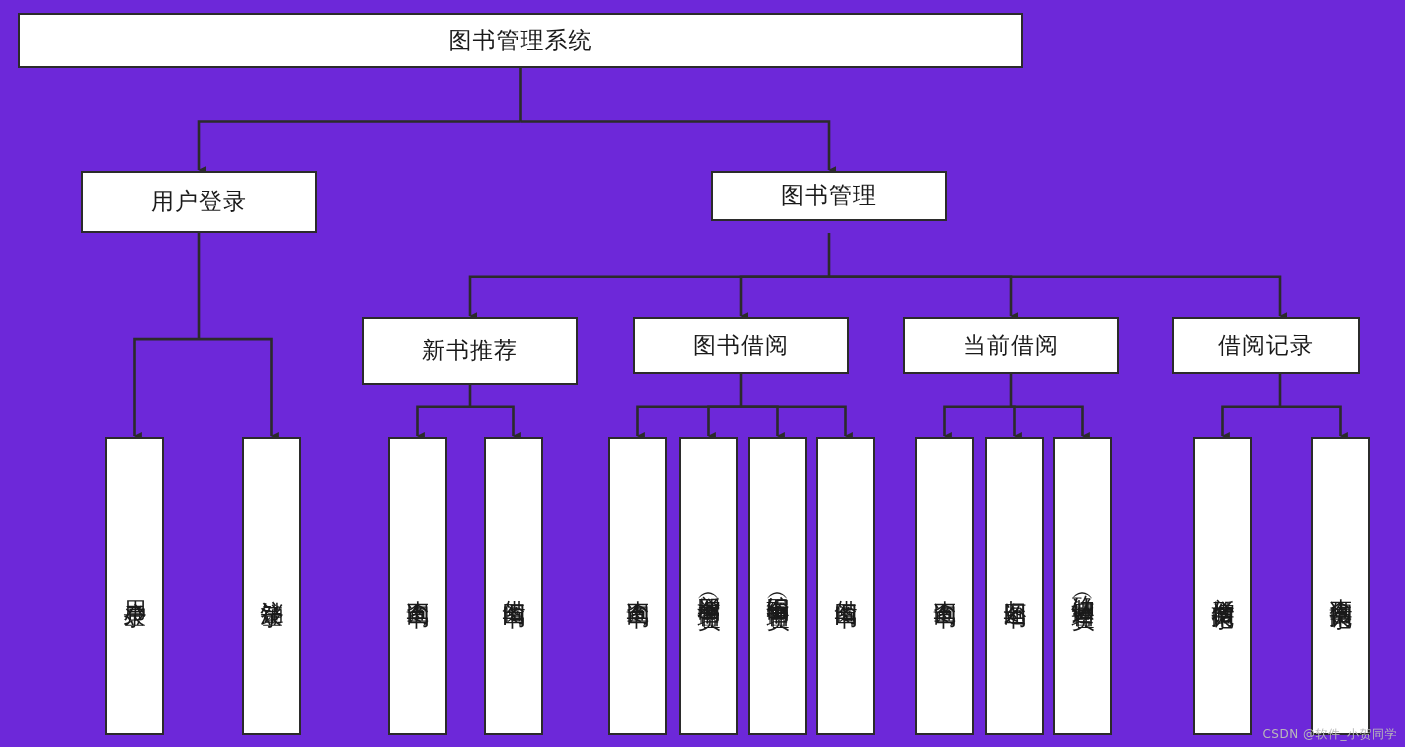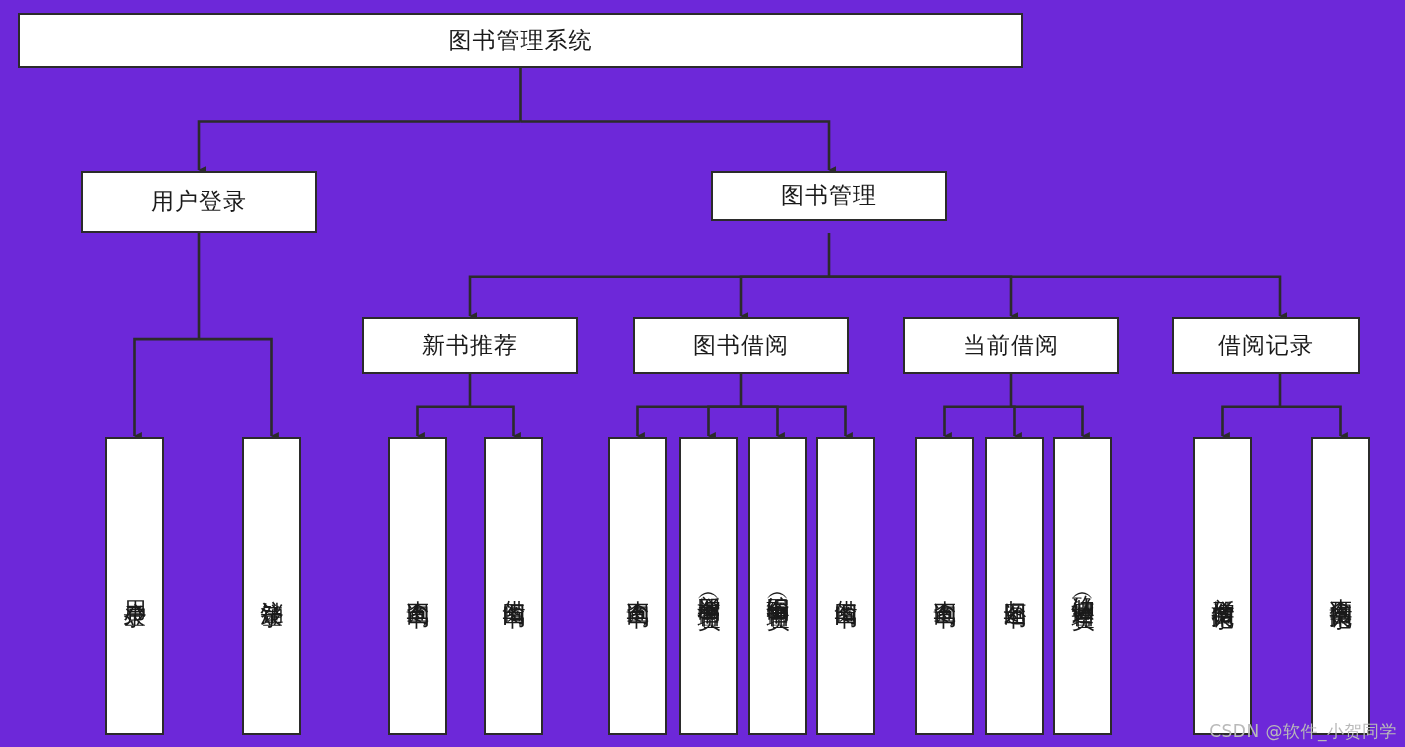--- a/index.html
+++ b/index.html
@@ -52,21 +52,21 @@
     left: 0;
     top: 0;
     width: 1405px;
     height: 747px;
     pointer-events: none;
   }
   .watermark {
     position: absolute;
     right: 8px;
     bottom: 4px;
-    font-size: 17px;
+    font-size: 12px;
     color: #b9b9b9;
     letter-spacing: 0.5px;
     white-space: nowrap;
   }
 </style>
 </head>
 <body>
 
 <div id="canvas">
 
@@ -110,21 +110,21 @@
     <span class="label">图书管理系统</span>
   </div>
 
   <div class="node horiz" style="left: 81px; top: 171px; width: 236px; height: 62px;">
     <span class="label">用户登录</span>
   </div>
   <div class="node horiz" style="left: 711px; top: 171px; width: 236px; height: 50px;">
     <span class="label">图书管理</span>
   </div>
 
-  <div class="node horiz" style="left: 362px; top: 317px; width: 216px; height: 57px;">
+  <div class="node horiz" style="left: 362px; top: 317px; width: 216px; height: 68px;">
     <span class="label">新书推荐</span>
   </div>
   <div class="node horiz" style="left: 633px; top: 317px; width: 216px; height: 57px;">
     <span class="label">图书借阅</span>
   </div>
   <div class="node horiz" style="left: 903px; top: 317px; width: 216px; height: 57px;">
     <span class="label">当前借阅</span>
   </div>
   <div class="node horiz" style="left: 1172px; top: 317px; width: 188px; height: 57px;">
     <span class="label">借阅记录</span>

